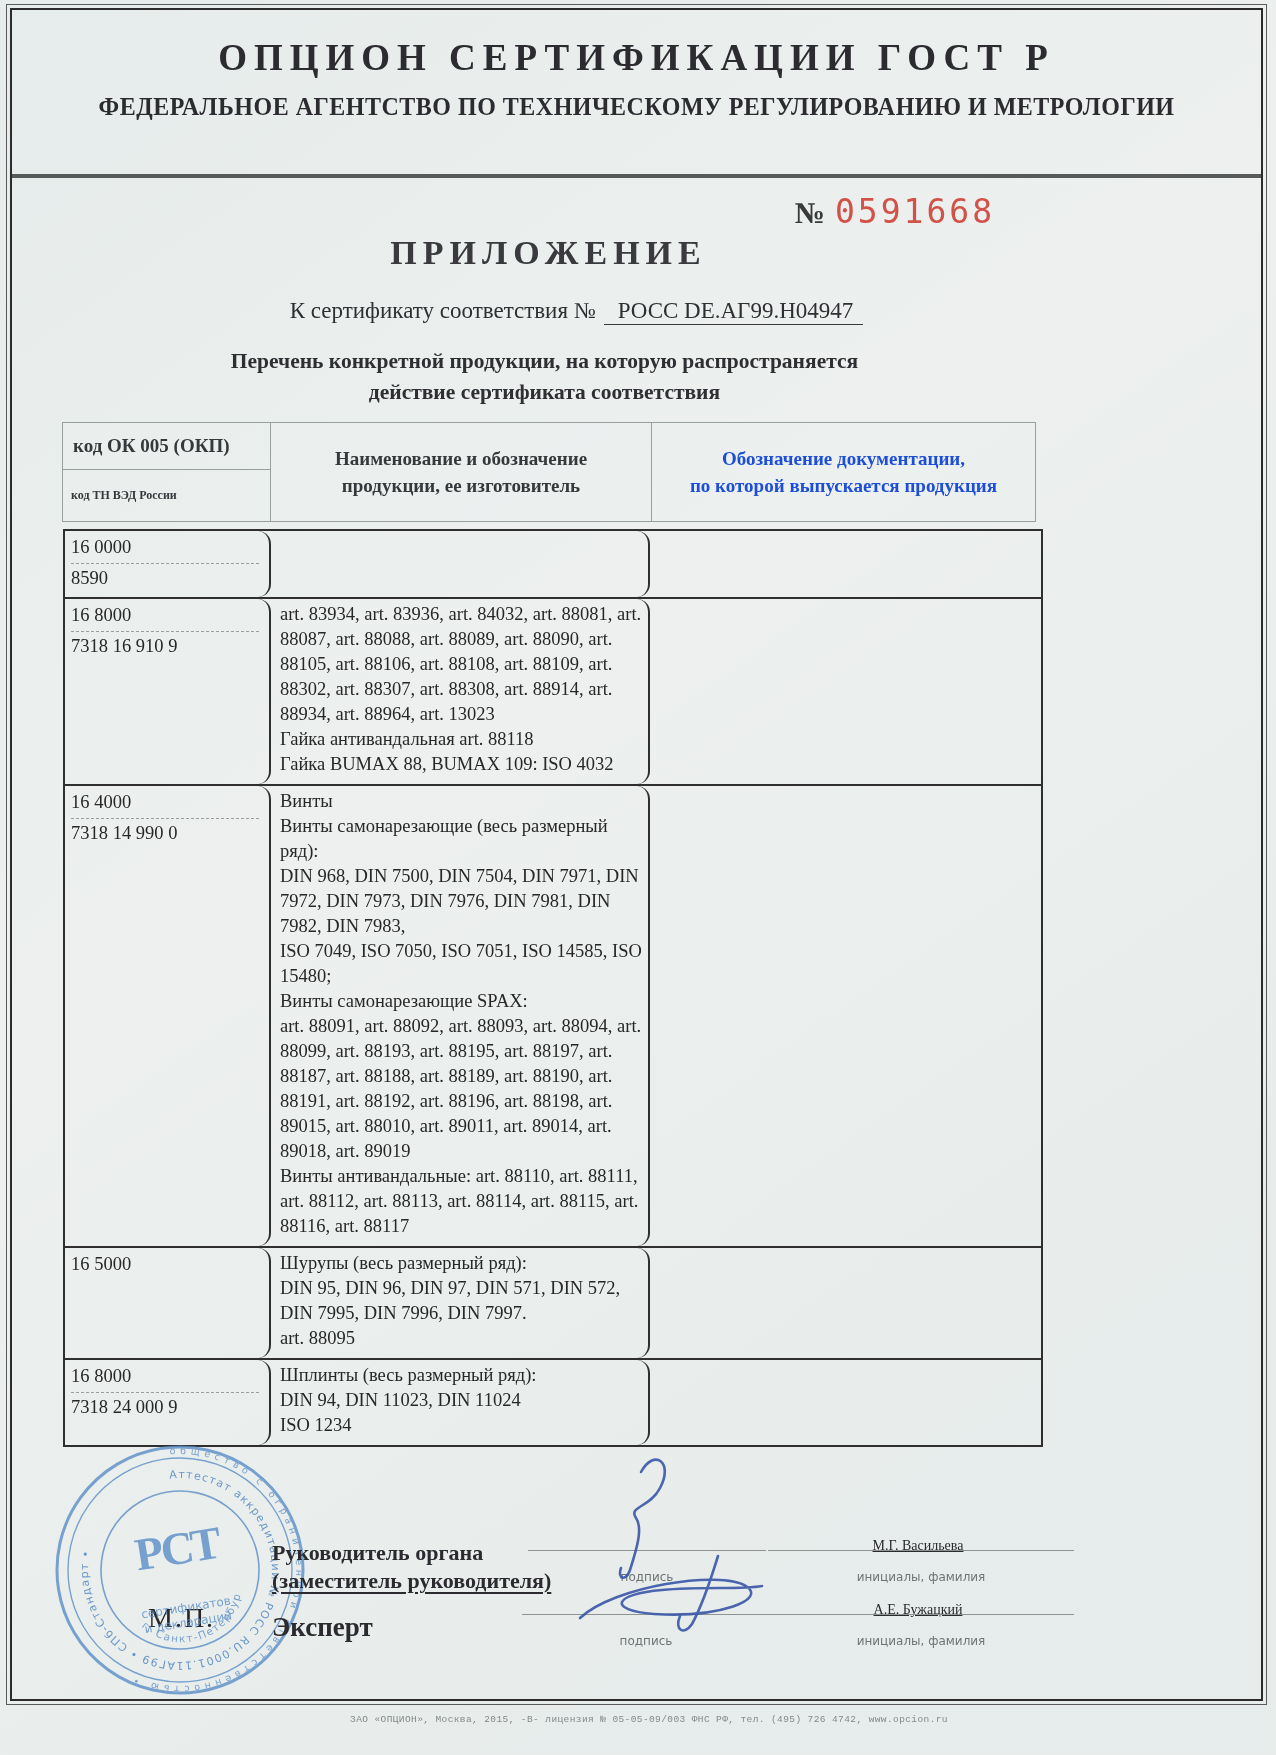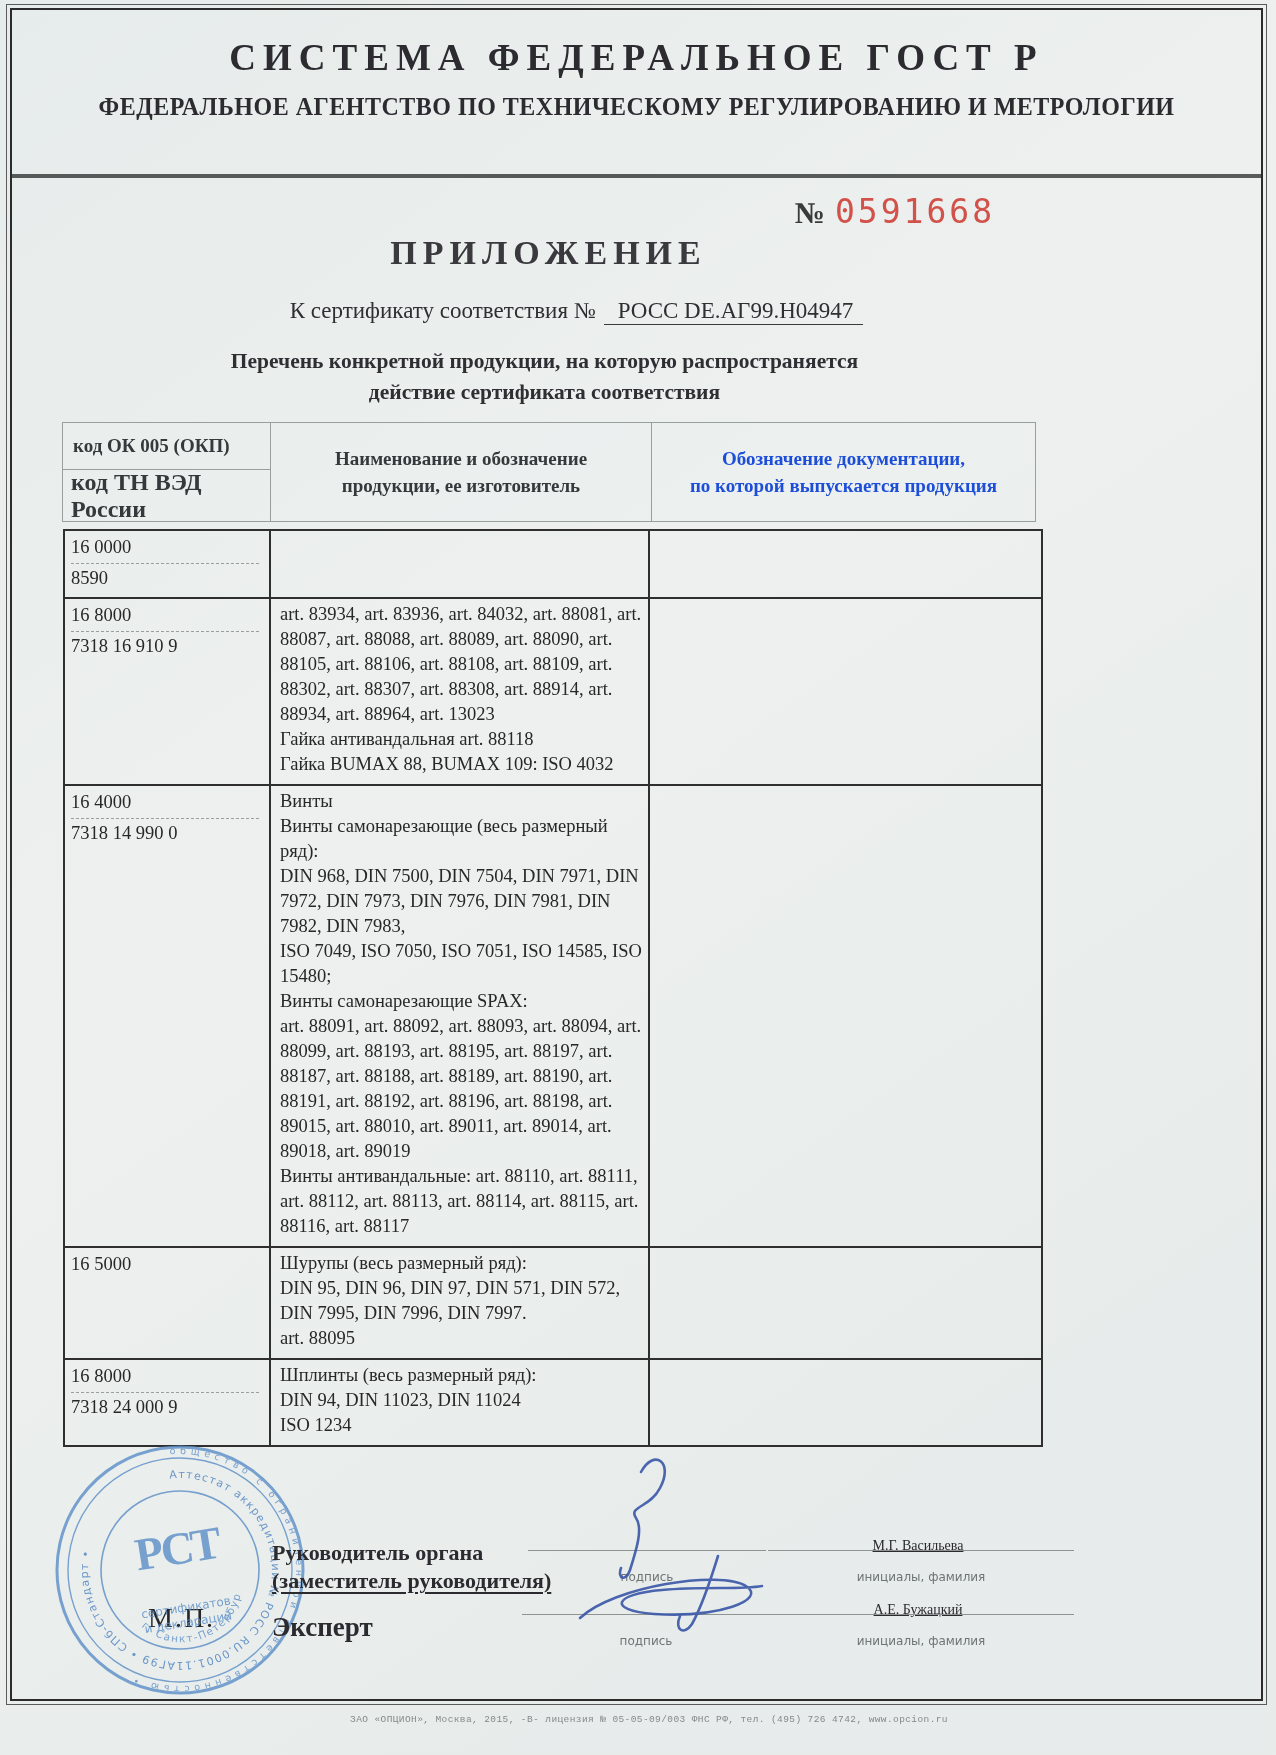--- a/index.html
+++ b/index.html
@@ -22,28 +22,28 @@
   .title{text-align:center;transform:translateX(-88px);font-size:34px;font-weight:bold;letter-spacing:6px;color:#3a3a3e;}
   .certline{margin-top:26px;text-align:center;transform:translateX(-60px);font-size:23px;color:#2f2f33;}
   .certno{border-bottom:1.6px solid #3a3a3a;padding:0 10px 1px 14px;margin-left:8px;}
   .subtitle{margin-top:22px;text-align:center;transform:translateX(-92px);font-size:21.5px;font-weight:bold;line-height:31px;color:#2f2f33;}
   .pre{white-space:pre-line;}
   
   .thead{width:972px;margin:14px 0 0 50px;border:1px solid #97a09f;display:grid;grid-template-columns:208px 381px auto;background:rgba(236,240,239,.4);}
   .thead > div{box-sizing:border-box;}
   .th-col1{border-right:1px solid #97a09f;}
   .th-okp{height:46px;border-bottom:1px solid #97a09f;display:flex;align-items:center;padding-left:10px;font-size:19px;font-weight:bold;color:#35393b;}
-  .th-tnved{height:51px;display:flex;align-items:center;padding-left:8px;font-size:24px;font-weight:bold;color:#35393b;}
+  .th-tnved{height:51px;display:flex;align-items:center;padding-left:8px;font-size:12px;font-weight:bold;color:#35393b;}
   .th-col2{border-right:1px solid #97a09f;display:flex;align-items:center;justify-content:center;text-align:center;font-size:19px;font-weight:bold;line-height:27px;color:#35393b;}
   .th-col3{display:flex;align-items:center;justify-content:center;text-align:center;font-size:19px;font-weight:bold;line-height:27px;color:#1d4ed8;}
   
   .tbody{width:976px;margin:7px 0 0 51px;border:2.5px solid #2f2f2f;}
   .trow{display:grid;grid-template-columns:206px 379px auto;border-bottom:2px solid #2f2f2f;}
   .trow:last-child{border-bottom:none;}
-  .trow > div{box-sizing:border-box;}
+  .trow > div{box-sizing:border-box;border-radius:13px;}
   .td-code{border-right:2px solid #2f2f2f;padding:4px 8px 6px 6px;font-size:18.5px;line-height:25px;color:#272727;}
   .okp.split{border-bottom:1.3px dashed #9a9e9d;padding-bottom:3px;margin-bottom:2px;margin-right:2px;}
   .td-name{border-right:2px solid #2f2f2f;padding:3px 4px 7px 9px;font-size:18.5px;line-height:25px;color:#272727;}
   .td-docs{padding:4px 8px;}
   
   .bottom{position:absolute;left:0;top:1438px;width:1276px;height:280px;}
   .mp{position:absolute;left:148px;top:164px;font-size:28px;letter-spacing:2px;color:#26262a;}
   .stamp{position:absolute;left:52px;top:4px;opacity:.82;transform:rotate(-9deg);}
   .role1a{position:absolute;left:272px;top:102px;font-size:22px;font-weight:bold;color:#2b2b2f;}
   .role1b{position:absolute;left:272px;top:130px;font-size:22px;font-weight:bold;color:#2b2b2f;text-decoration:underline;text-decoration-thickness:2px;text-underline-offset:4px;}
@@ -55,21 +55,21 @@
   
   .imprint{position:absolute;left:0;right:0;top:1714px;text-align:center;font-family:Liberation Mono, monospace;font-size:9.5px;color:#84898a;letter-spacing:.4px;padding-left:22px;}
 </style>
 </head>
 <body>
 
 <div class="page">
   <div class="frame">
 
     <div class="band">
-      <div class="sys">СИСТЕМА ФЕДЕРАЛЬНОЕ ГОСТ Р</div>
+      <div class="sys">ОПЦИОН СЕРТИФИКАЦИИ ГОСТ Р</div>
       <div class="agency">ФЕДЕРАЛЬНОЕ АГЕНТСТВО ПО ТЕХНИЧЕСКОМУ РЕГУЛИРОВАНИЮ И МЕТРОЛОГИИ</div>
     </div>
 
     <div class="numline">
       <span class="numsign">№</span><span class="numval">0591668</span>
     </div>
 
     <div class="title">ПРИЛОЖЕНИЕ</div>
 
     <div class="certline">

